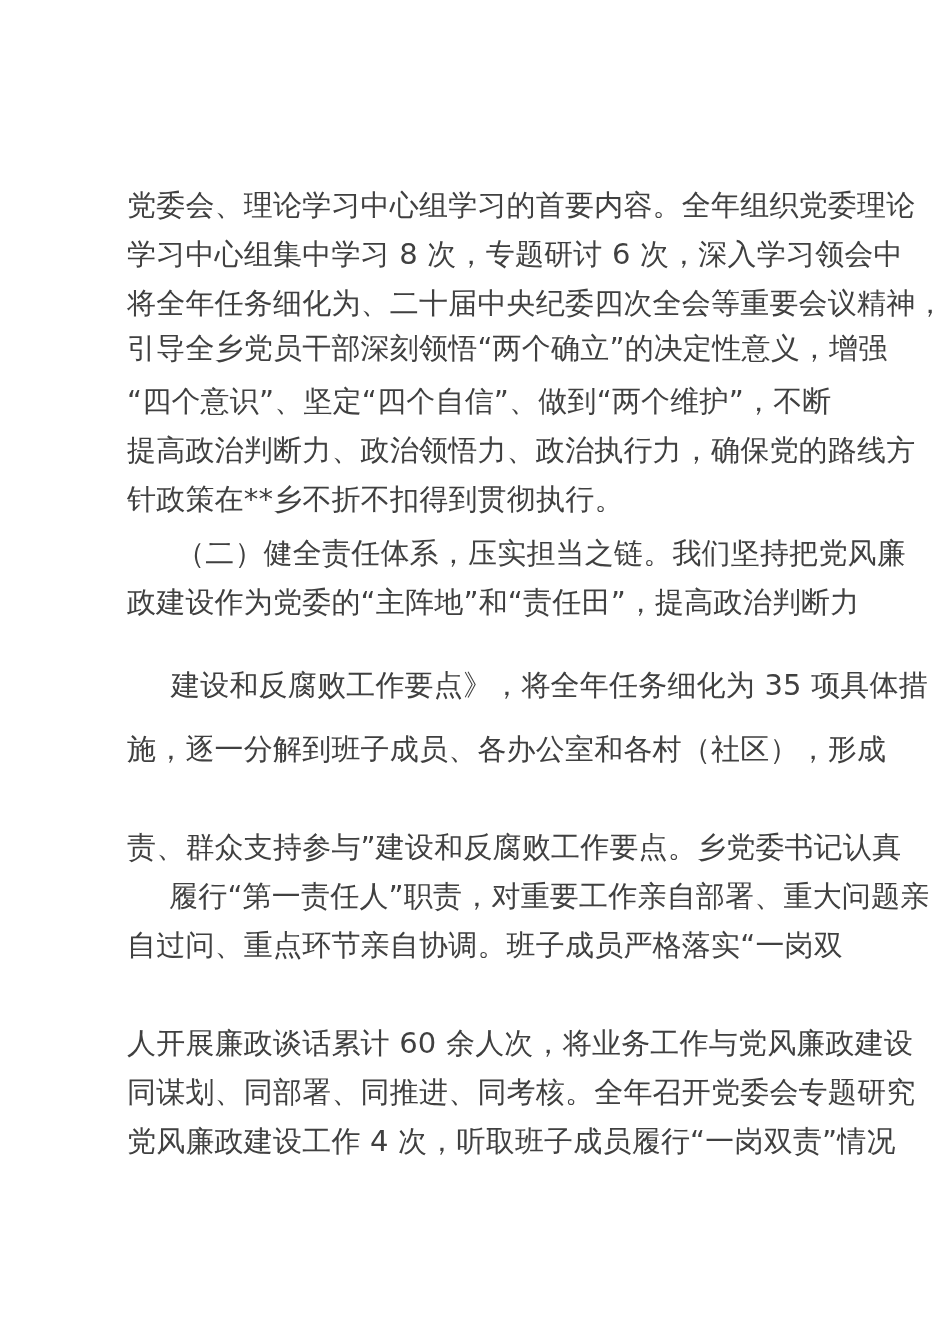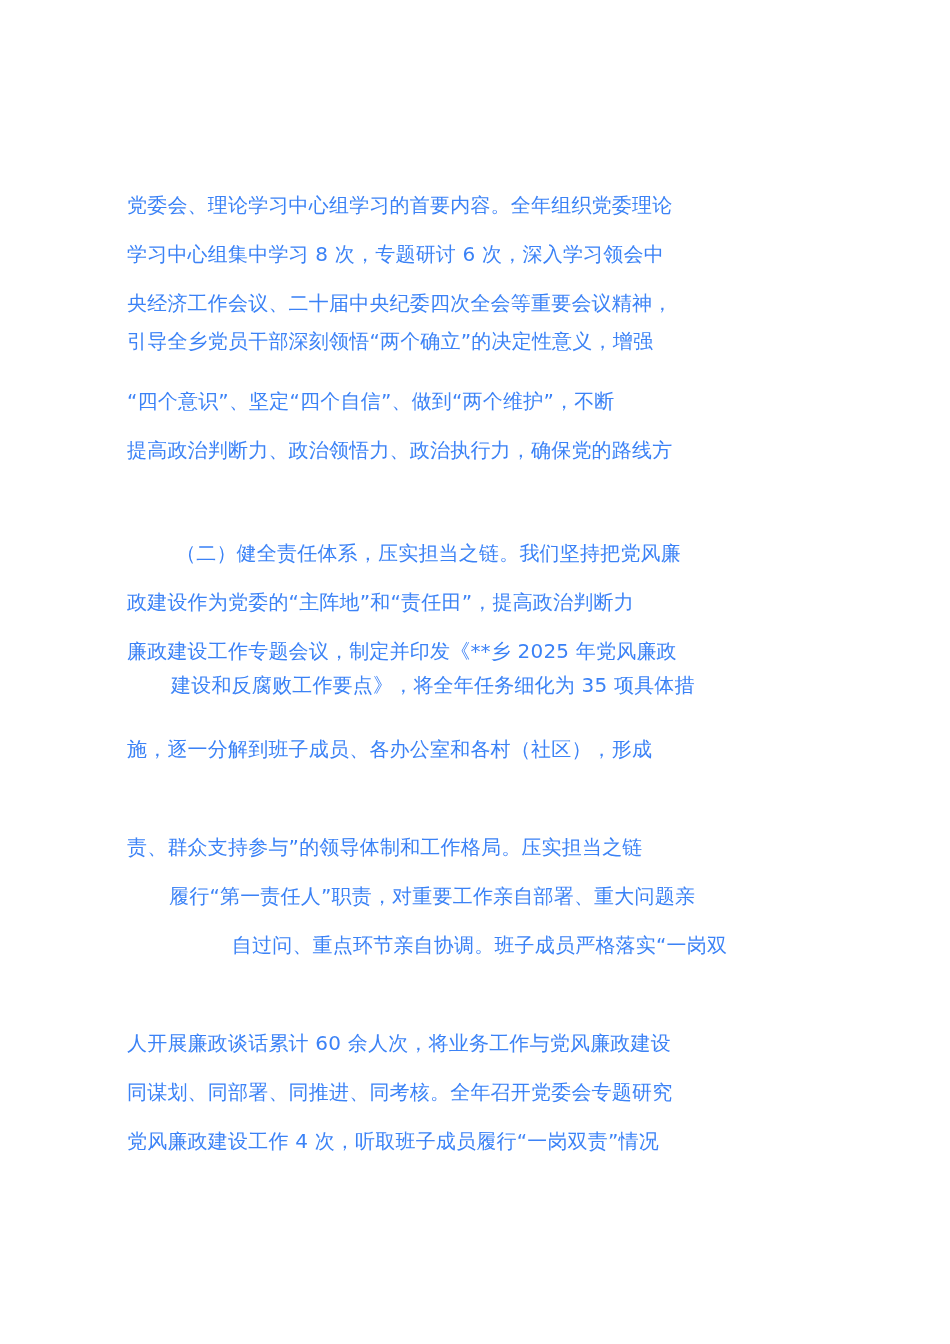--- a/index.html
+++ b/index.html
@@ -3,41 +3,41 @@
 <meta charset="utf-8">
 <style>
   html, body { margin: 0; padding: 0; background: #ffffff; }
   body { width: 950px; height: 1344px; position: relative; overflow: hidden; }
   .page { position: absolute; left: 0; top: 0; width: 950px; height: 1344px; background: #ffffff; }
   .line {
     position: absolute;
     left: 127px;
     width: 705px;
     font-family: "DejaVu Sans", sans-serif;
-    font-size: 20px;
+    font-size: 29px;
     line-height: 30px;
-    color: #3b82f6;
+    color: #404040;
     white-space: nowrap;
     letter-spacing: 0.2px;
   }
 </style>
 </head>
 <body>
 
 <div class="page">
   <div class="line" style="top:190px;">党委会、理论学习中心组学习的首要内容。全年组织党委理论</div>
   <div class="line" style="top:239px;">学习中心组集中学习 8 次，专题研讨 6 次，深入学习领会中</div>
-  <div class="line" style="top:288px;">央经济工作会议、二十届中央纪委四次全会等重要会议精神，</div>
-  <div class="line" style="top:326px;">引导全乡党员干部深刻领悟“两个确立”的决定性意义，增强</div>
+  <div class="line" style="top:288px;">将全年任务细化为、二十届中央纪委四次全会等重要会议精神，</div>
+  <div class="line" style="top:333px;">引导全乡党员干部深刻领悟“两个确立”的决定性意义，增强</div>
   <div class="line" style="top:386px;">“四个意识”、坚定“四个自信”、做到“两个维护”，不断</div>
   <div class="line" style="top:435px;">提高政治判断力、政治领悟力、政治执行力，确保党的路线方</div>
+  <div class="line" style="top:484px;">针政策在**乡不折不扣得到贯彻执行。</div>
   <div class="line" style="top:538px; left:176px; width:656px;">（二）健全责任体系，压实担当之链。我们坚持把党风廉</div>
   <div class="line" style="top:587px;">政建设作为党委的“主阵地”和“责任田”，提高政治判断力</div>
-  <div class="line" style="top:636px;">廉政建设工作专题会议，制定并印发《**乡 2025 年党风廉政</div>
   <div class="line" style="top:670px;margin-left:44px;">建设和反腐败工作要点》，将全年任务细化为 35 项具体措</div>
   <div class="line" style="top:734px;">施，逐一分解到班子成员、各办公室和各村（社区），形成</div>
-  <div class="line" style="top:832px;">责、群众支持参与”的领导体制和工作格局。压实担当之链</div>
+  <div class="line" style="top:832px;">责、群众支持参与”建设和反腐败工作要点。乡党委书记认真</div>
   <div class="line" style="top:881px;margin-left:42px;">履行“第一责任人”职责，对重要工作亲自部署、重大问题亲</div>
   <div class="line" style="top:930px;text-align:center;">自过问、重点环节亲自协调。班子成员严格落实“一岗双</div>
   <div class="line" style="top:1028px;">人开展廉政谈话累计 60 余人次，将业务工作与党风廉政建设</div>
   <div class="line" style="top:1077px;">同谋划、同部署、同推进、同考核。全年召开党委会专题研究</div>
   <div class="line" style="top:1126px;">党风廉政建设工作 4 次，听取班子成员履行“一岗双责”情况</div>
 </div>
 
 </body></html>

